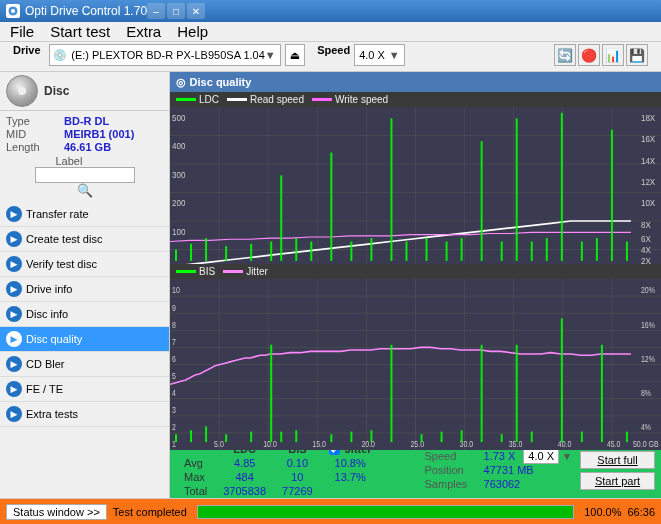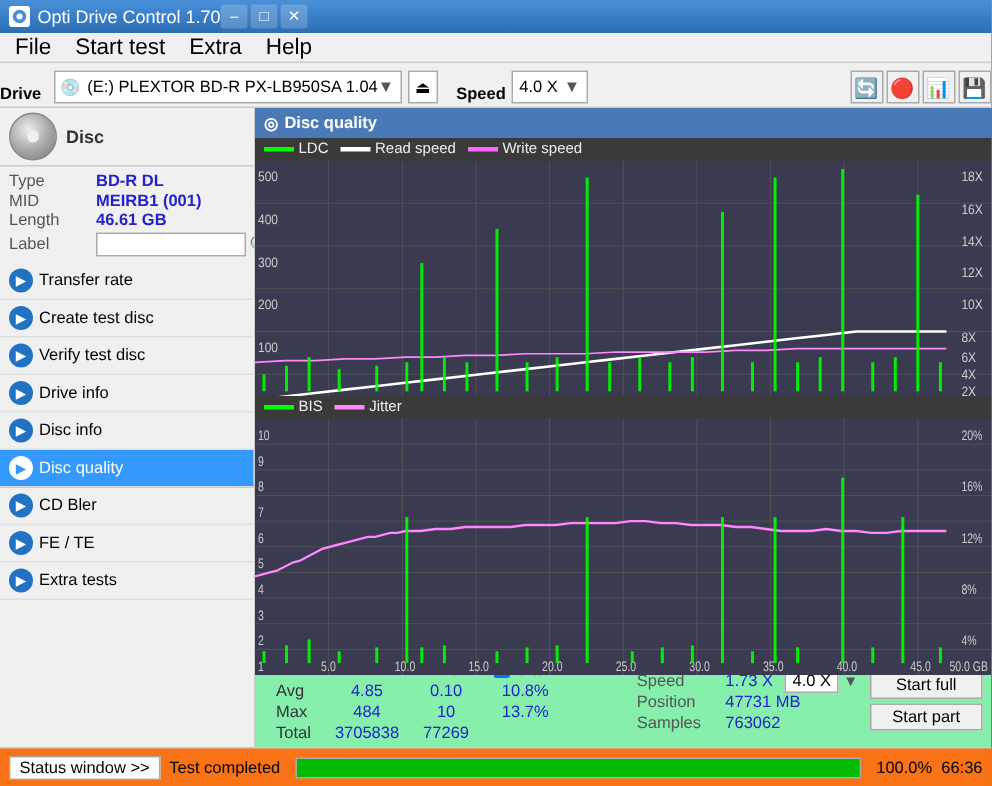--- a/index.html
+++ b/index.html
@@ -39,22 +39,22 @@
       cursor: pointer;
       font-size: 15px;
       border-radius: 2px;
     }
 
     
     .toolbar {
       background: #f0f0f0;
       height: 30px;
       display: flex;
-      align-items: flex-end;
-      padding: 2px 0;
+      align-items: flex-start;
+      padding: 2px 13px;
       border-bottom: 1px solid #ccc;
       gap: 4px;
     }
     .toolbar-label { font-size: 11px; font-weight: bold; margin-right: 4px; }
     .drive-select {
       display: flex; align-items: center; background: white; border: 1px solid #aaa;
       padding: 1px 4px; height: 22px; min-width: 230px; font-size: 11px;
     }
     .drive-select-icon { margin-right: 4px; color: #555; }
     .eject-btn, .speed-btn {
@@ -79,21 +79,21 @@
     .sidebar {
       width: 170px; min-width: 170px; background: #f0f0f0;
       border-right: 1px solid #ccc; overflow-y: auto; display: flex; flex-direction: column;
     }
     .sidebar-section { padding: 4px 6px; }
     .disc-info-grid { font-size: 11px; }
     .disc-info-row { display: flex; margin-bottom: 1px; }
     .disc-info-label { color: #555; min-width: 58px; }
     .disc-info-value { color: #2222cc; font-weight: bold; }
     .disc-info-value.data { color: #2222cc; }
-    .label-row { display: flex; align-items: center; margin-top: 2px; }
+    .label-row { display: flex; align-items: center; margin-top: 2px; flex-direction: column; }
     .label-input { border: 1px solid #aaa; height: 16px; width: 100px; font-size: 10px; }
 
     .sidebar-nav-item {
       display: flex; align-items: center; padding: 4px 6px; cursor: pointer;
       font-size: 11px; gap: 4px; border-bottom: 1px solid #ddd;
     }
     .sidebar-nav-item.active { background: #3399ff; color: white; }
     .nav-icon { width: 16px; height: 16px; border-radius: 50%; display: flex; align-items: center; justify-content: center; font-size: 9px; }
     .nav-icon.blue { background: #2272c3; color: white; }
     .nav-icon.active { background: white; color: #3399ff; }
@@ -120,34 +120,34 @@
       padding: 2px 6px; font-size: 11px; font-weight: bold; height: 20px;
     }
     .dq-header-icon { margin-right: 4px; }
 
     
     .charts-container { flex: 1; display: flex; flex-direction: column; }
     .chart-area { flex: 1; position: relative; background: #3a3a3a; border-bottom: 1px solid #555; }
 
     
     .stats-area {
-      background: #86efac; border-top: 1px solid #ec4899;
+      background: #22c55e; border-top: 6px solid #ec4899;
       display: flex; align-items: center; padding: 2px 6px; gap: 8px;
       height: 62px; font-size: 11px;
     }
     .stats-table { flex: 1; }
     .stats-table table { border-collapse: collapse; font-size: 11px; }
     .stats-table th { text-align: center; padding: 1px 8px; color: #333; }
     .stats-table td { text-align: center; padding: 1px 8px; color: #2222cc; }
     .stats-table td.label { color: #333; text-align: left; }
     .speed-info { display: flex; flex-direction: column; gap: 2px; }
     .speed-row { display: flex; gap: 4px; align-items: center; }
     .speed-key { color: #555; min-width: 55px; }
     .speed-val { color: #2222cc; }
-    .start-buttons { display: flex; flex-direction: column; gap: 3px; }
+    .start-buttons { display: flex; flex-direction: column; gap: 3px; text-decoration: underline; }
     .start-btn {
       border: 1px solid #aaa; background: #f0f0f0; padding: 2px 8px;
       cursor: pointer; font-size: 11px; width: 75px;
     }
 
     
     .chart-svg { width: 100%; height: 100%; }
 
     
     .legend { display: flex; gap: 8px; font-size: 10px; color: #eee; padding: 2px 6px; background: #3a3a3a; }

